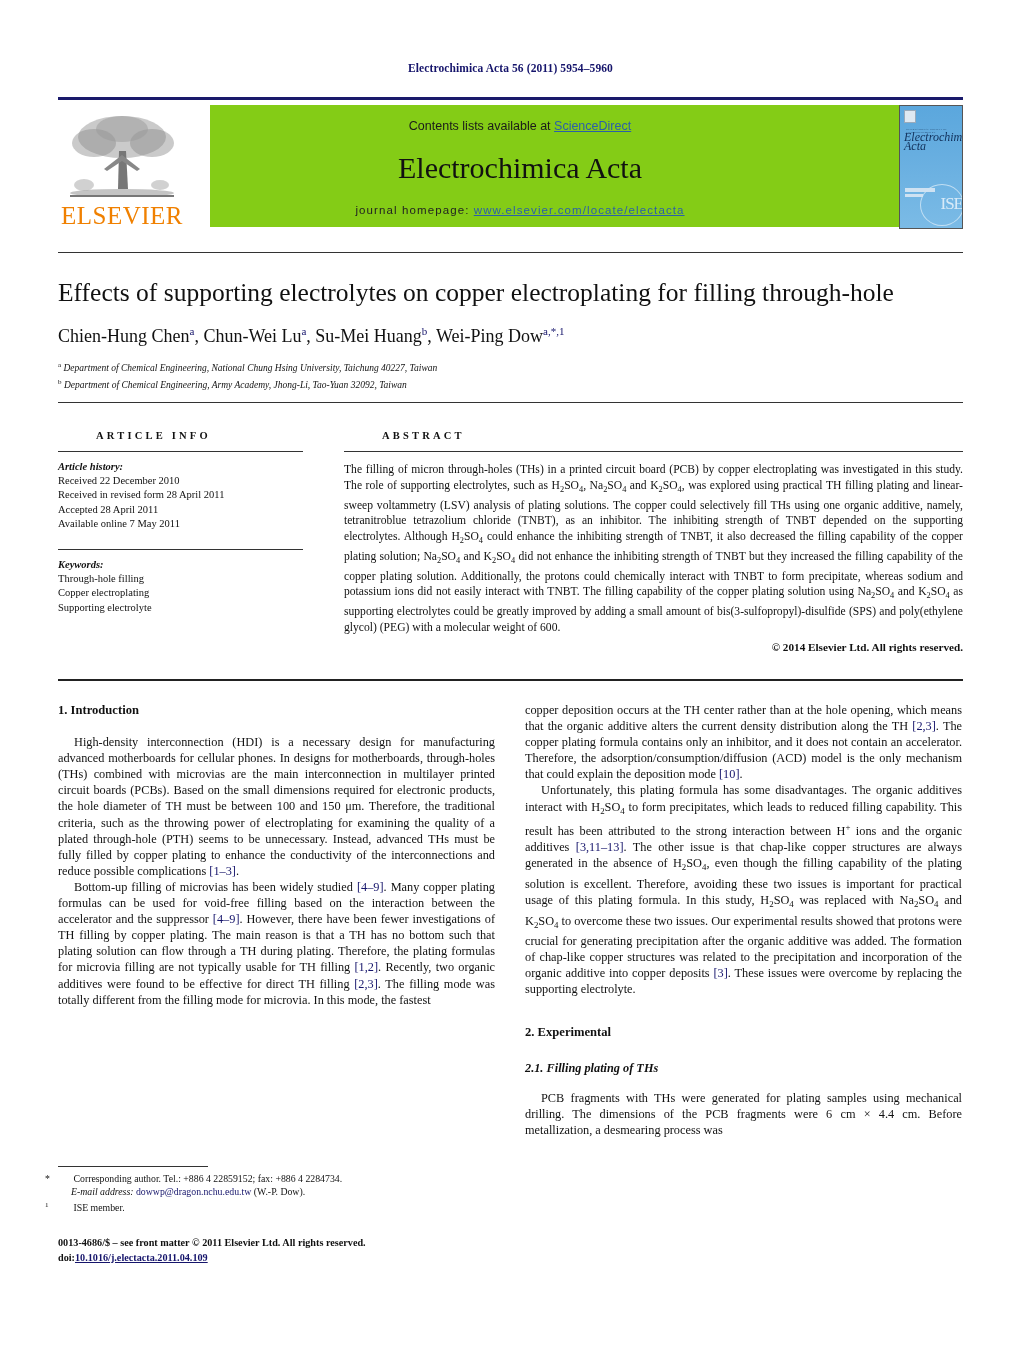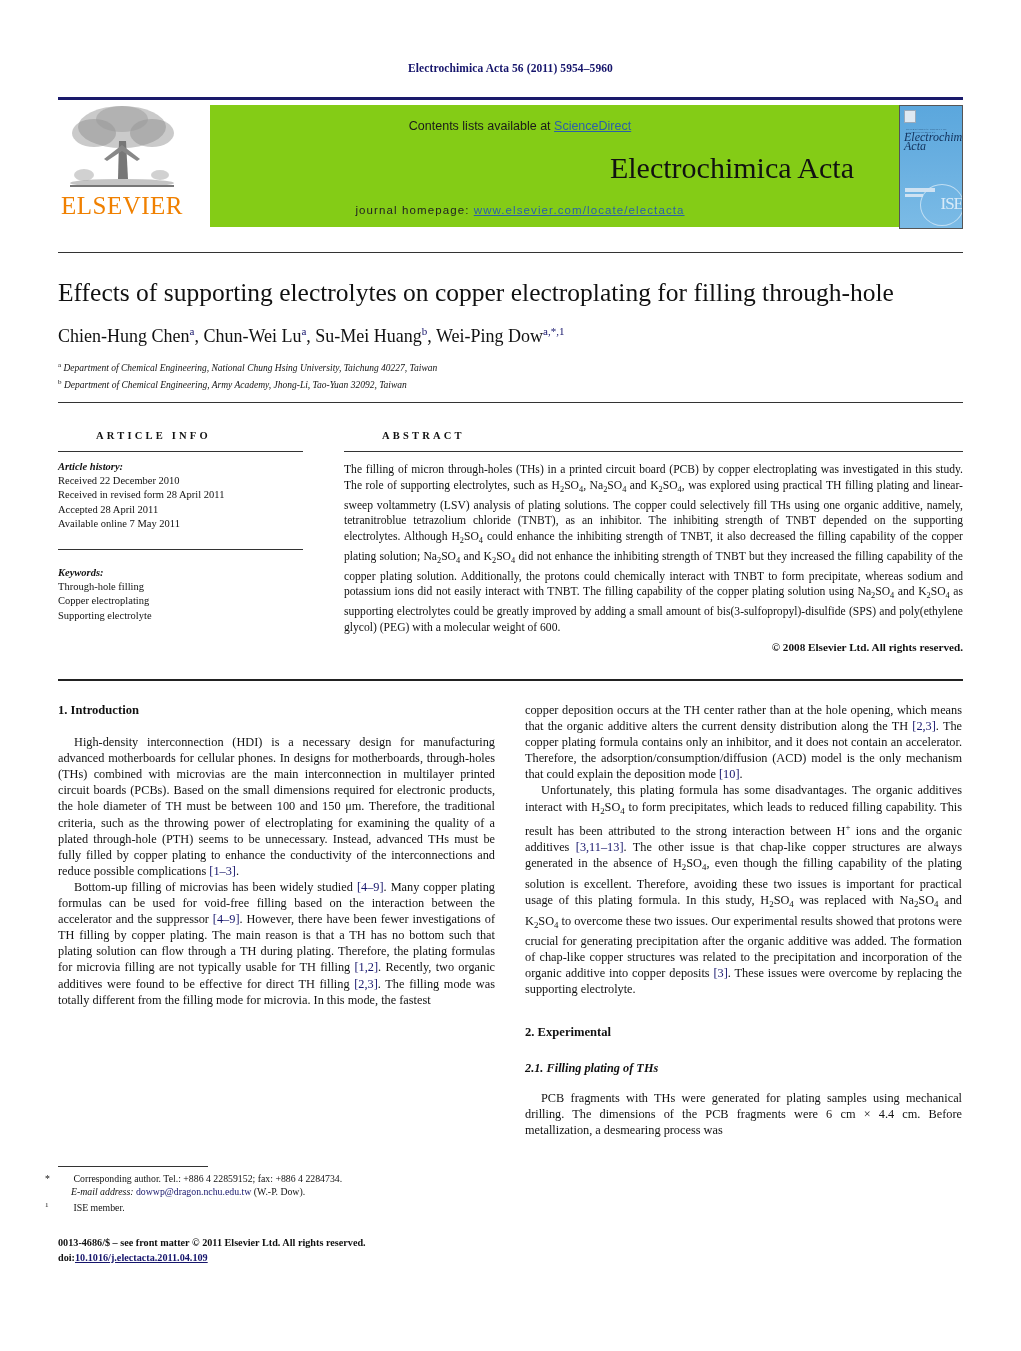--- a/index.html
+++ b/index.html
@@ -44,21 +44,21 @@
   }
   .masthead-rule {
     position: absolute;
     left: 0; top: 0;
     width: 905px;
     height: 2.5px;
     background: #1a1a6b;
   }
   .elsevier-logo {
     position: absolute;
-    left: 0px; top: 2px;
+    left: 0px; top: 12px;
     width: 128px;
     height: 122px;
   }
   .tree-svg { position:absolute; left:6px; top:2px; }
   .elsevier-word {
     position: absolute;
     left: 0; bottom: 1px;
     width: 128px;
     text-align: center;
     font-family: "Liberation Serif", serif;
@@ -84,25 +84,24 @@
     font-size: 12.5px;
     color: #1a1a1a;
   }
   .contents-line .sd {
     color: #2b5faa;
   }
   .journal-title {
     position: absolute;
     left: 0; top: 46px;
     width: 620px;
-    text-align: right;
+    text-align: center;
     font-family: "Liberation Serif", serif;
     font-size: 30px;
     color: #111111;
-    padding-left: 24px;
   }
   .homepage-line {
     position: absolute;
     left: 0; top: 99px;
     width: 620px;
     text-align: center;
     font-family: "Liberation Sans", sans-serif;
     font-size: 11.5px;
     letter-spacing: 1.1px;
     color: #222222;
@@ -217,21 +216,21 @@
   .hr-thin {
     height: 1px; background: #333; margin-top: 10px;
   }
   .hist-block, .kw-block {
     font-family: "Liberation Serif", serif;
     font-size: 10.5px;
     line-height: 14.2px;
     color: #111;
   }
   .hist-block { margin-top: 8px; }
-  .kw-block { margin-top: 16px; }
+  .kw-block { margin-top: 8px; }
   .blk-head {
     font-style: italic; font-weight: bold;
   }
   .abstract-text {
     margin-top: 10px;
     font-family: "Liberation Serif", serif;
     font-size: 11.6px;
     line-height: 15.6px;
     text-align: justify;
     color: #111;
@@ -392,21 +391,21 @@
       <div>Through-hole filling</div>
       <div>Copper electroplating</div>
       <div>Supporting electrolyte</div>
     </div>
   </div>
 
   <div class="abscol">
     <div class="sect-label">ABSTRACT</div>
     <div class="hr-thin"></div>
     <div class="abstract-text">The filling of micron through-holes (THs) in a printed circuit board (PCB) by copper electroplating was investigated in this study. The role of supporting electrolytes, such as H<sub>2</sub>SO<sub>4</sub>, Na<sub>2</sub>SO<sub>4</sub> and K<sub>2</sub>SO<sub>4</sub>, was explored using practical TH filling plating and linear-sweep voltammetry (LSV) analysis of plating solutions. The copper could selectively fill THs using one organic additive, namely, tetranitroblue tetrazolium chloride (TNBT), as an inhibitor. The inhibiting strength of TNBT depended on the supporting electrolytes. Although H<sub>2</sub>SO<sub>4</sub> could enhance the inhibiting strength of TNBT, it also decreased the filling capability of the copper plating solution; Na<sub>2</sub>SO<sub>4</sub> and K<sub>2</sub>SO<sub>4</sub> did not enhance the inhibiting strength of TNBT but they increased the filling capability of the copper plating solution. Additionally, the protons could chemically interact with TNBT to form precipitate, whereas sodium and potassium ions did not easily interact with TNBT. The filling capability of the copper plating solution using Na<sub>2</sub>SO<sub>4</sub> and K<sub>2</sub>SO<sub>4</sub> as supporting electrolytes could be greatly improved by adding a small amount of bis(3-sulfopropyl)-disulfide (SPS) and poly(ethylene glycol) (PEG) with a molecular weight of 600.</div>
-    <div class="copyright-line">© 2008 Elsevier Ltd. All rights reserved.</div>
+    <div class="copyright-line">© 2014 Elsevier Ltd. All rights reserved.</div>
   </div>
 
   <div class="abs-bottom-rule"></div>
 
   <div class="col col-left">
     <div class="h1">1.  Introduction</div>
     <p>High-density interconnection (HDI) is a necessary design for manufacturing advanced motherboards for cellular phones. In designs for motherboards, through-holes (THs) combined with microvias are the main interconnection in multilayer printed circuit boards (PCBs). Based on the small dimensions required for electronic products, the hole diameter of TH must be between 100 and 150 μm. Therefore, the traditional criteria, such as the throwing power of electroplating for examining the quality of a plated through-hole (PTH) seems to be unnecessary. Instead, advanced THs must be fully filled by copper plating to enhance the conductivity of the interconnections and reduce possible complications <span class="ref">[1–3]</span>.</p>
     <p>Bottom-up filling of microvias has been widely studied <span class="ref">[4–9]</span>. Many copper plating formulas can be used for void-free filling based on the interaction between the accelerator and the suppressor <span class="ref">[4–9]</span>. However, there have been fewer investigations of TH filling by copper plating. The main reason is that a TH has no bottom such that plating solution can flow through a TH during plating. Therefore, the plating formulas for microvia filling are not typically usable for TH filling <span class="ref">[1,2]</span>. Recently, two organic additives were found to be effective for direct TH filling <span class="ref">[2,3]</span>. The filling mode was totally different from the filling mode for microvia. In this mode, the fastest</p>
   </div>
 

